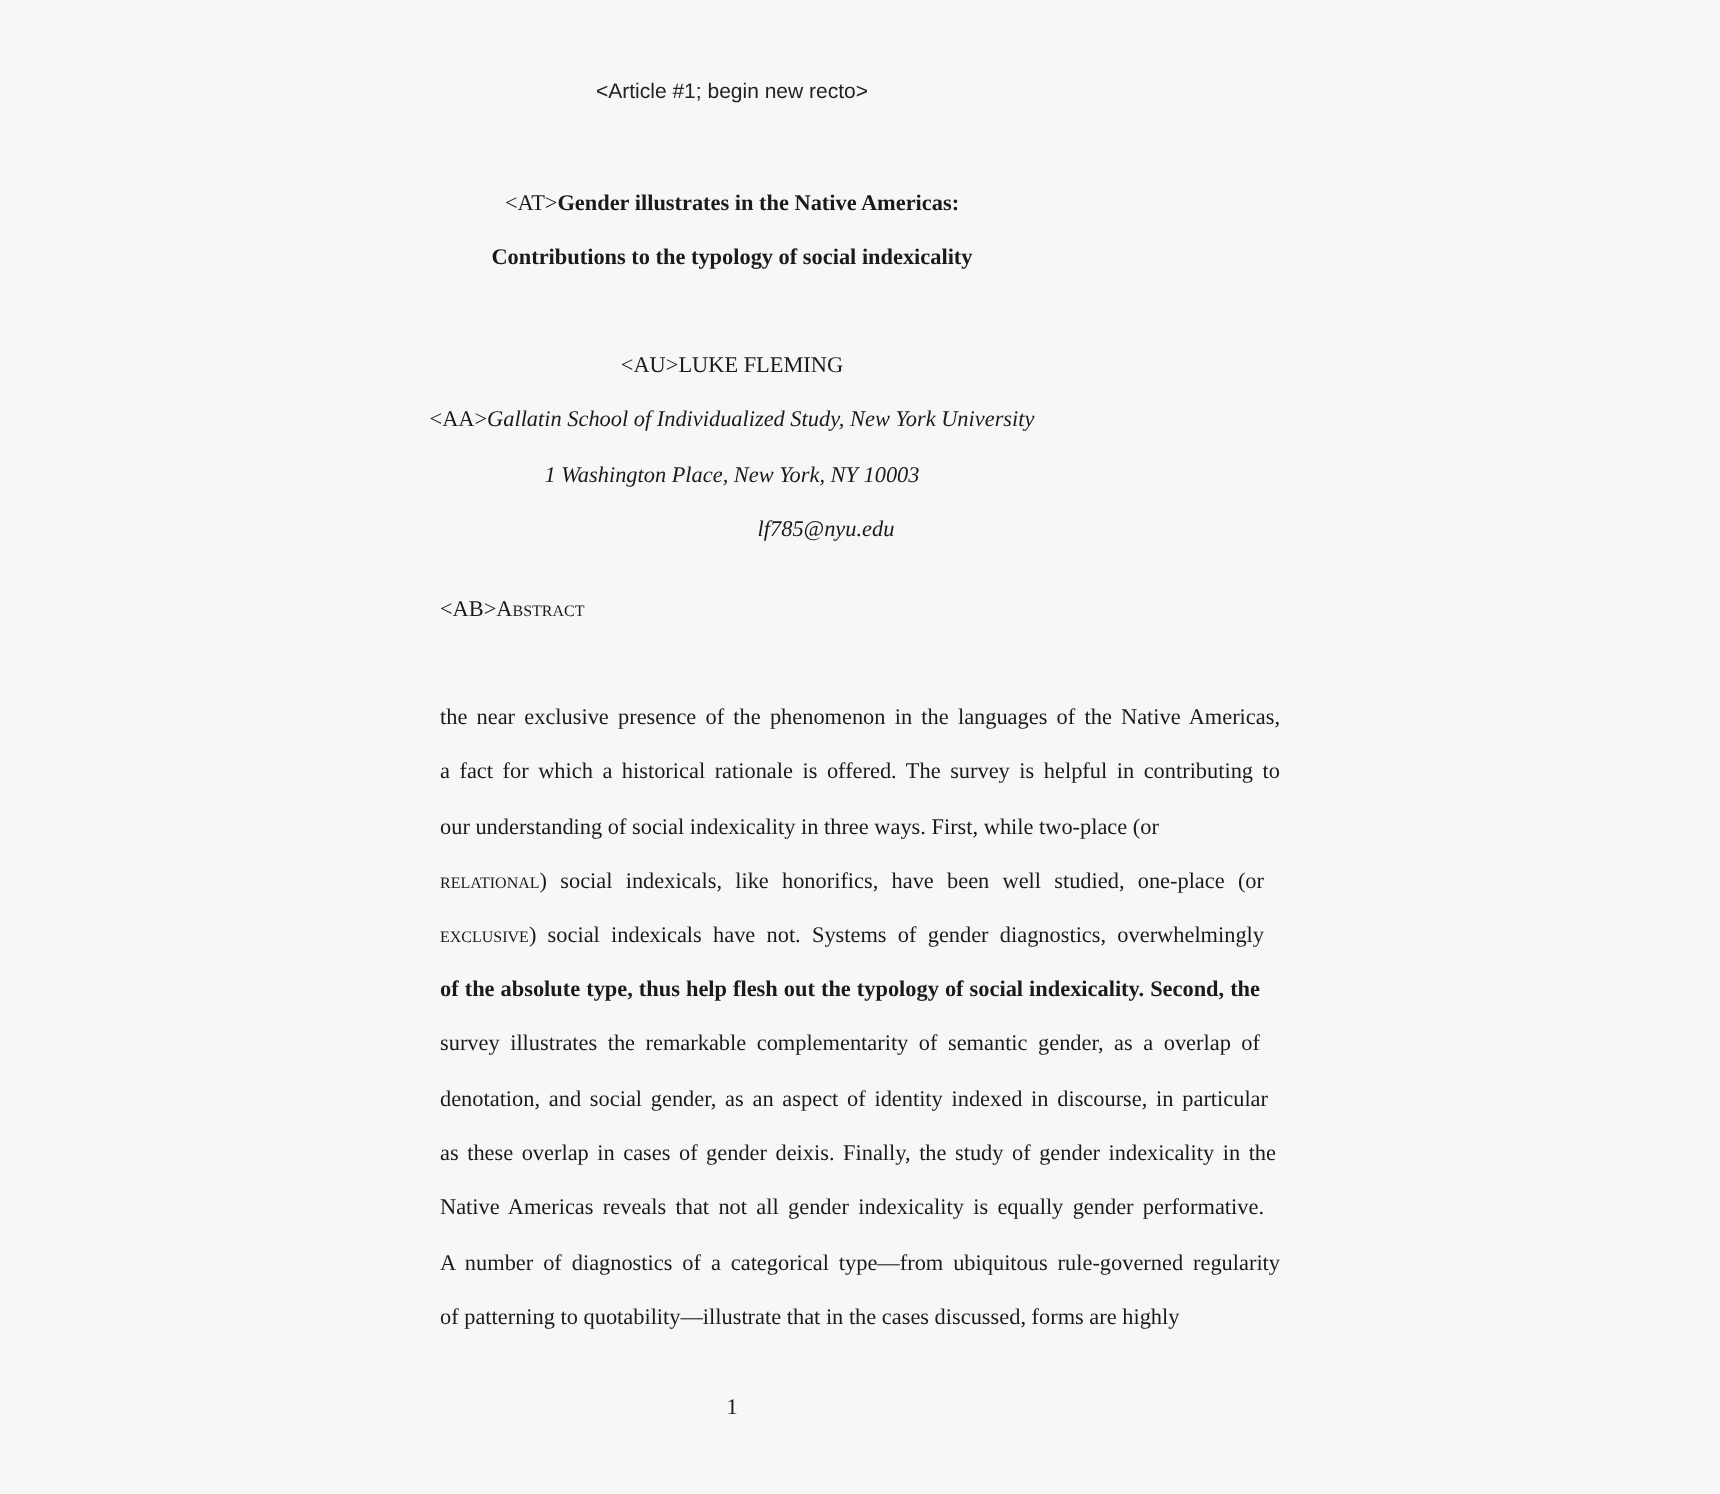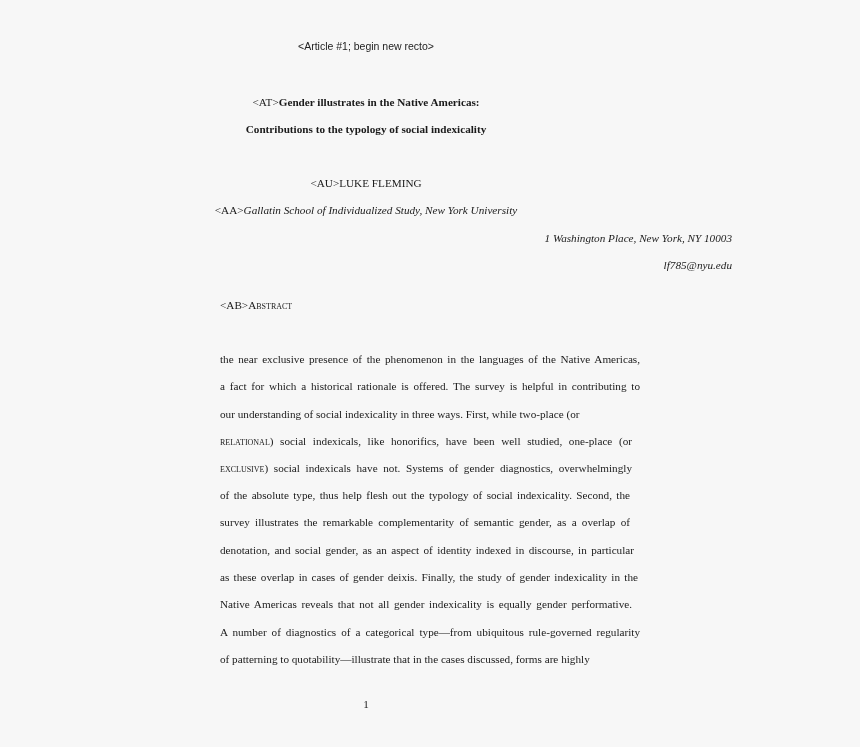--- a/index.html
+++ b/index.html
@@ -30,21 +30,21 @@
       left: 0;
       width: 732px;
       text-align: center;
     }
     .sans {
       font-family: "Liberation Sans", "DejaVu Sans", sans-serif;
       font-size: 10.5px;
       color: #222;
     }
     .bold { font-weight: bold; }
-    .italic { font-style: italic; text-align: right; }
+    .italic { font-style: italic; }
     .sc { font-variant: small-caps; }
     .body-line {
       left: 220px;
       width: 420px;
     }
     .justify {
       text-align: justify;
       text-align-last: justify;
     }
   </style>
@@ -61,36 +61,36 @@
   <div class="line center bold" style="top:122px;">Contributions to the typology of social indexicality</div>
 
   <div class="line center" style="top:176px;">
     <span>&lt;AU&gt;</span><span>LUKE FLEMING</span>
   </div>
 
   <div class="line center" style="top:203px;">
     <span>&lt;AA&gt;</span><span class="italic">Gallatin School of Individualized Study, New York University</span>
   </div>
   <div class="line center italic" style="top:231px;">1 Washington Place, New York, NY 10003</div>
-  <div class="line center italic" style="top:258px;">lf785@nyu.edu</div>
+  <div class="line center italic" style="top:258px;padding-left:47px;">lf785@nyu.edu</div>
 
   <div class="line" style="top:298px; left:220px;">
     <span>&lt;AB&gt;</span><span class="sc">Abstract</span>
   </div>
 
   <div class="line body-line justify" style="top:352px;">the near exclusive presence of the phenomenon in the languages of the Native Americas,</div>
   <div class="line body-line justify" style="top:379px;">a fact for which a historical rationale is offered. The survey is helpful in contributing to</div>
   <div class="line body-line" style="top:407px; width:390px;">our understanding of social indexicality in three ways. First, while two-place (or</div>
   <div class="line body-line justify" style="top:434px; width:412px;">
     <span class="sc">relational</span><span>) social indexicals, like honorifics, have been well studied, one-place (or</span>
   </div>
   <div class="line body-line justify" style="top:461px; width:412px;">
     <span class="sc">exclusive</span><span>) social indexicals have not. Systems of gender diagnostics, overwhelmingly</span>
   </div>
-  <div class="line body-line justify" style="top:488px; width:410px;">of the absolute type, thus help flesh out the typology of social indexicality. Second, the</div>
+  <div class="line body-line justify" style="top:488px; width:410px;font-weight:bold;">of the absolute type, thus help flesh out the typology of social indexicality. Second, the</div>
   <div class="line body-line justify" style="top:515px; width:410px;">survey illustrates the remarkable complementarity of semantic gender, as a overlap of</div>
   <div class="line body-line justify" style="top:570px; width:418px;">as these overlap in cases of gender deixis. Finally, the study of gender indexicality in the</div>
   <div class="line body-line justify" style="top:543px; width:414px;">denotation, and social gender, as an aspect of identity indexed in discourse, in particular</div>
   <div class="line body-line justify" style="top:597px; width:412px;">Native Americas reveals that not all gender indexicality is equally gender performative.</div>
   <div class="line body-line justify" style="top:625px; width:420px;">A number of diagnostics of a categorical type—from ubiquitous rule-governed regularity</div>
   <div class="line body-line" style="top:652px; width:400px;">of patterning to quotability—illustrate that in the cases discussed, forms are highly</div>
 
   <div class="line center" style="top:697px;">1</div>
 
 </div>

